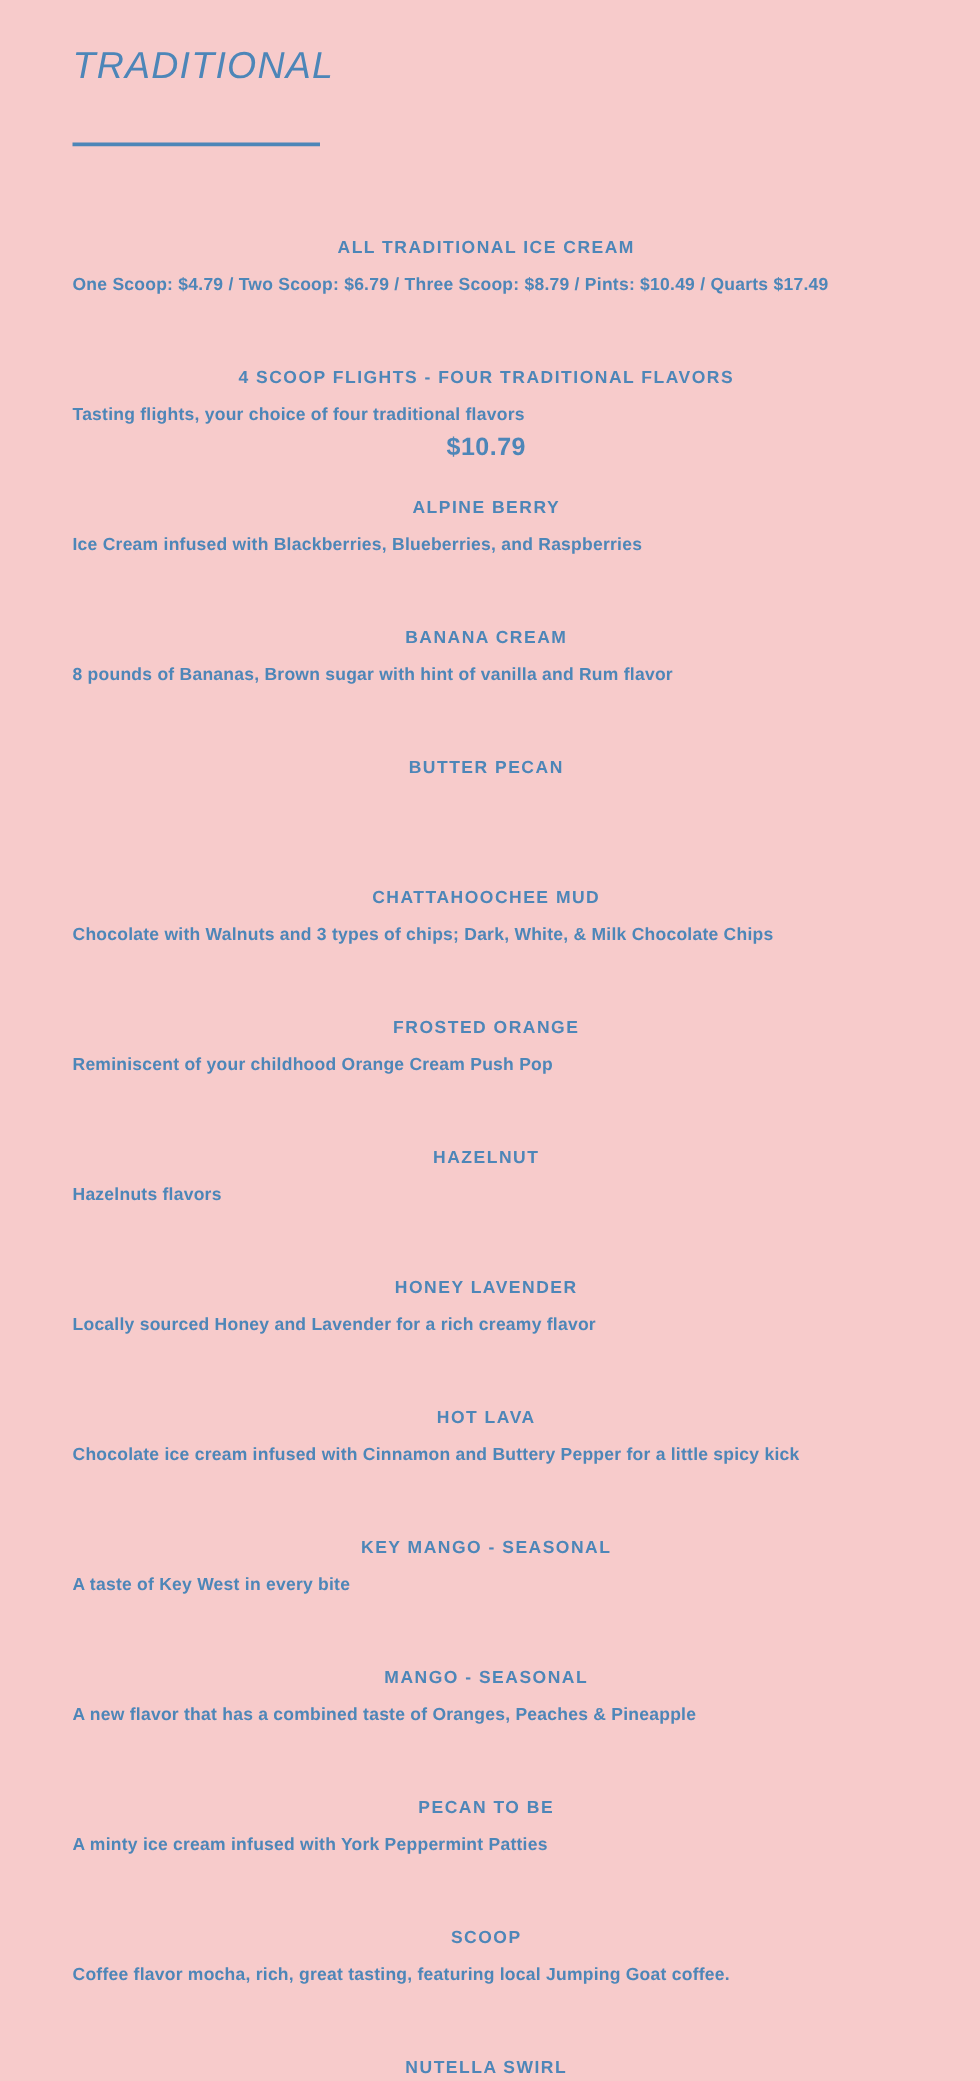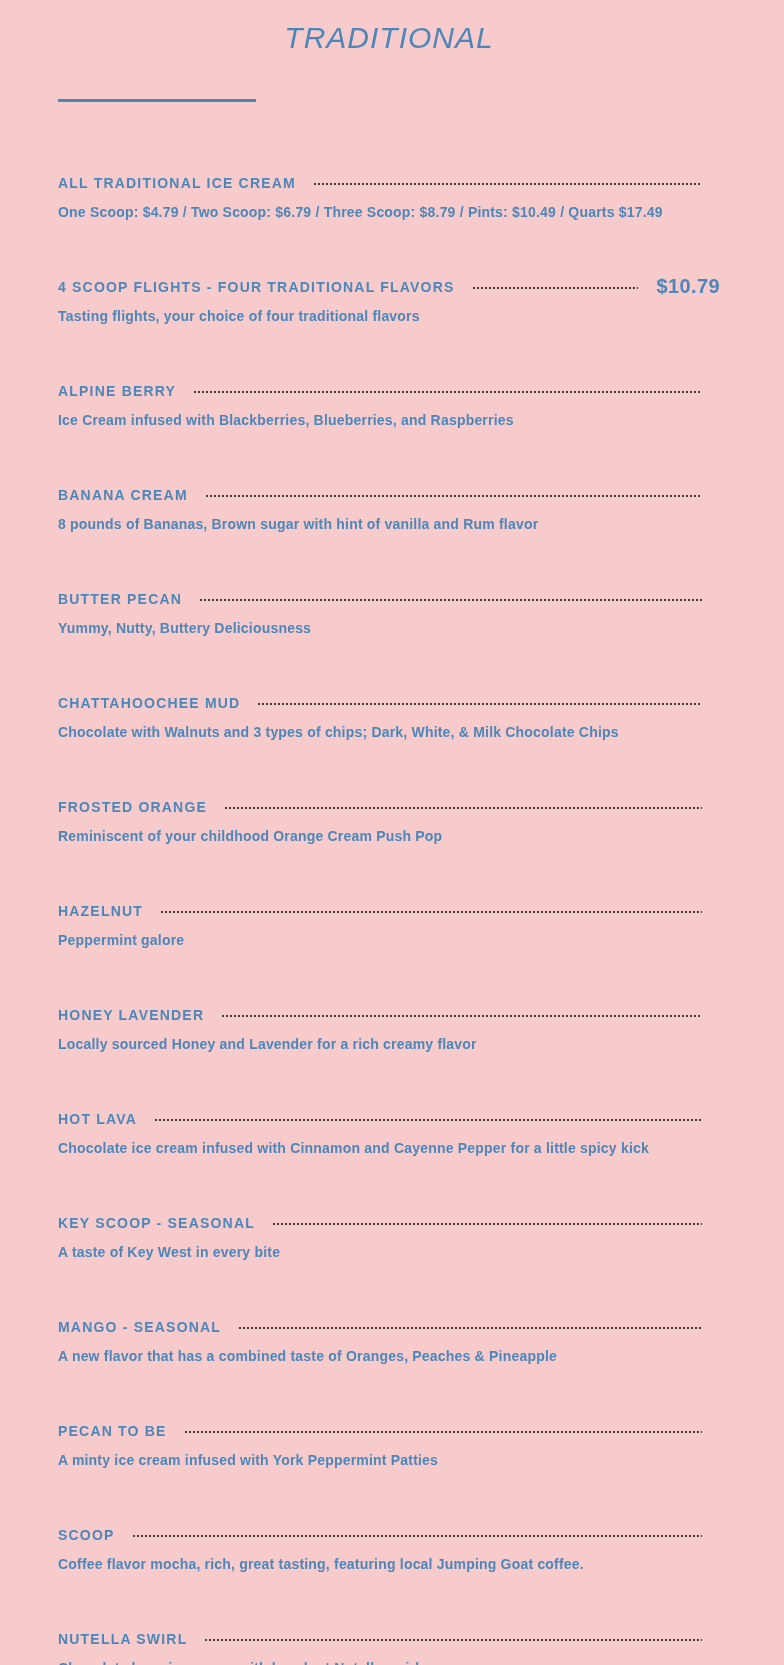--- a/index.html
+++ b/index.html
@@ -13,46 +13,46 @@
     overflow: hidden;
     font-family: "Liberation Sans", sans-serif;
     color: #4d86b8;
   }
   .page {
     padding-left: 58px;
     padding-right: 64px; 
   }
   .page-title {
     margin: 0;
-    padding-top: 21px;
+    padding-top: 36px;
     font-size: 30px;
     line-height: 33px;
     font-style: italic;
     font-weight: 400;
     letter-spacing: 1px;
     color: #4d86b8;
-    text-align: center;
   }
   .title-rule {
     margin-top: 45px;
     width: 198px;
     height: 3px;
     background: #4d86b8;
   }
   .menu {
     margin-top: 72px;
   }
   .menu-item {
     height: 104px; 
   }
   .item-row {
     display: flex;
     align-items: center;
     gap: 18px;
     height: 17px;
+    flex-direction: column;
   }
   .item-name {
     font-size: 14px;
     font-weight: 700;
     letter-spacing: 1.2px;
     white-space: nowrap;
     color: #4d86b8;
   }
   .leader {
     flex: 1 1 auto;
@@ -130,21 +130,20 @@
     </div>
     <div class="item-desc">8 pounds of Bananas, Brown sugar with hint of vanilla and Rum flavor</div>
   </div>
 
   <div class="menu-item">
     <div class="item-row">
       <span class="item-name">BUTTER PECAN</span>
       <span class="leader"></span>
 
     </div>
-    <div class="item-desc">Yummy, Nutty, Buttery Deliciousness</div>
   </div>
 
   <div class="menu-item">
     <div class="item-row">
       <span class="item-name">CHATTAHOOCHEE MUD</span>
       <span class="leader"></span>
 
     </div>
     <div class="item-desc">Chocolate with Walnuts and 3 types of chips; Dark, White, &amp; Milk Chocolate Chips</div>
   </div>
@@ -157,44 +156,44 @@
     </div>
     <div class="item-desc">Reminiscent of your childhood Orange Cream Push Pop</div>
   </div>
 
   <div class="menu-item">
     <div class="item-row">
       <span class="item-name">HAZELNUT</span>
       <span class="leader"></span>
 
     </div>
-    <div class="item-desc">Peppermint galore</div>
+    <div class="item-desc">Hazelnuts flavors</div>
   </div>
 
   <div class="menu-item">
     <div class="item-row">
       <span class="item-name">HONEY LAVENDER</span>
       <span class="leader"></span>
 
     </div>
     <div class="item-desc">Locally sourced Honey and Lavender for a rich creamy flavor</div>
   </div>
 
   <div class="menu-item">
     <div class="item-row">
       <span class="item-name">HOT LAVA</span>
       <span class="leader"></span>
 
     </div>
-    <div class="item-desc">Chocolate ice cream infused with Cinnamon and Cayenne Pepper for a little spicy kick</div>
-  </div>
-
-  <div class="menu-item">
-    <div class="item-row">
-      <span class="item-name">KEY SCOOP - SEASONAL</span>
+    <div class="item-desc">Chocolate ice cream infused with Cinnamon and Buttery Pepper for a little spicy kick</div>
+  </div>
+
+  <div class="menu-item">
+    <div class="item-row">
+      <span class="item-name">KEY MANGO - SEASONAL</span>
       <span class="leader"></span>
 
     </div>
     <div class="item-desc">A taste of Key West in every bite</div>
   </div>
 
   <div class="menu-item">
     <div class="item-row">
       <span class="item-name">MANGO - SEASONAL</span>
       <span class="leader"></span>

